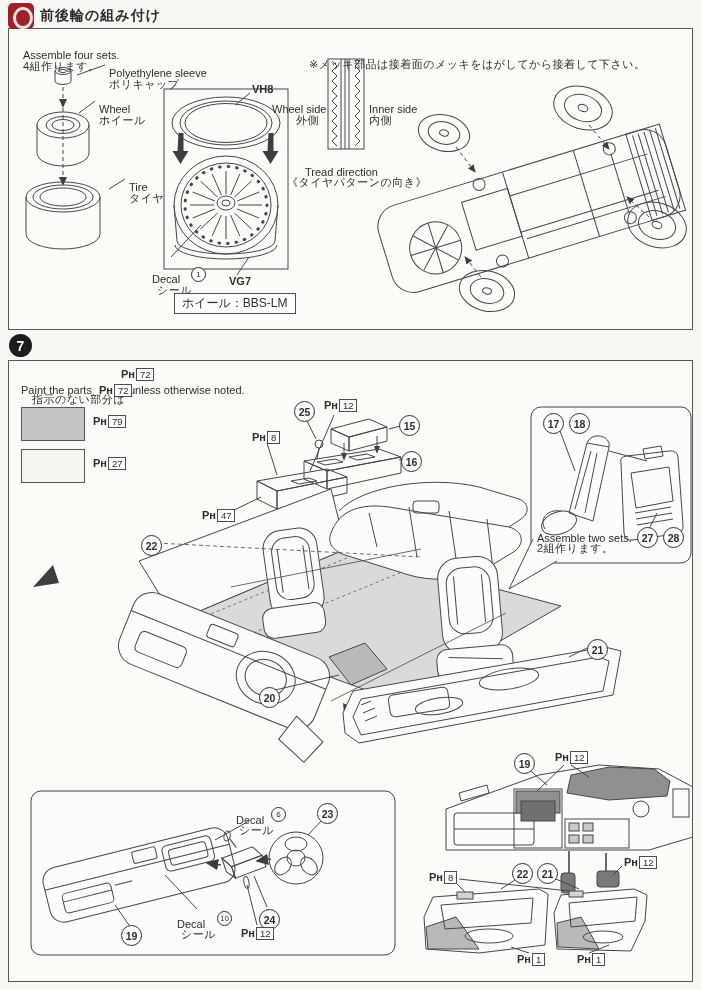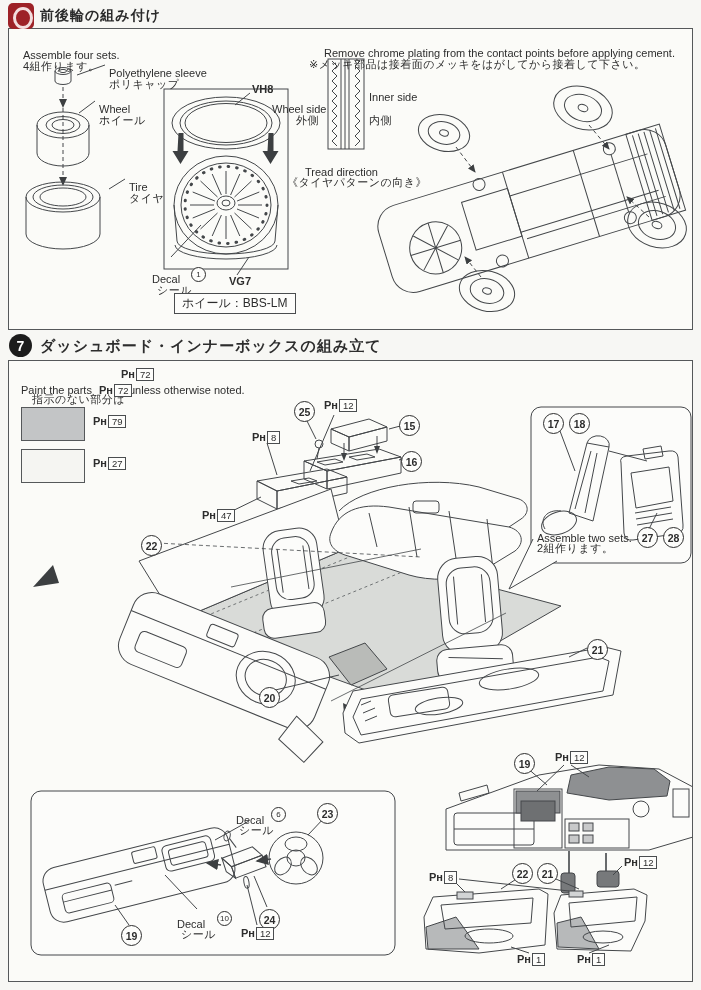--- a/index.html
+++ b/index.html
@@ -151,31 +151,29 @@
     <span class="en abs lbl" style="left:90px;top:74px">Wheel</span>
     <span class="jp abs lbl" style="left:120px;top:138px">タイヤ</span>
     <span class="en abs lbl" style="left:120px;top:152px">Tire</span>
     <span class="en abs bold lbl" style="left:243px;top:54px">VH8</span>
     <span class="jp abs lbl" style="left:148px;top:230px">シール</span>
     <span class="en abs lbl" style="left:143px;top:244px">Decal</span>
     <span class="circ-sm abs" style="left:182px;top:238px">1</span>
     <span class="en abs bold lbl" style="left:220px;top:246px">VG7</span>
     <span class="box-label abs lbl" style="left:165px;top:264px">ホイール：BBS-LM</span>
     <span class="jp abs lbl" style="left:300px;top:4px">※メッキ部品は接着面のメッキをはがしてから接着して下さい。</span>
-    <span class="en abs lbl" style="left:315px;top:18px">Remove chrome plating from the contact points before applying cement.</span>
     <span class="jp abs lbl" style="left:287px;top:60px">外側</span>
     <span class="en abs lbl" style="left:263px;top:74px">Wheel side</span>
     <span class="jp abs lbl" style="left:360px;top:60px">内側</span>
-    <span class="en abs lbl" style="left:360px;top:62px">Inner side</span>
+    <span class="en abs lbl" style="left:360px;top:74px">Inner side</span>
     <span class="jp abs lbl" style="left:278px;top:122px">《タイヤパターンの向き》</span>
     <span class="en abs lbl" style="left:296px;top:137px">Tread direction</span>
   </div>
 
   <div class="step-circle" style="left:9px;top:334px;">7</div>
-  <div class="step-title" style="left:40px;top:337px;">ダッシュボード・インナーボックスの組み立て</div>
 
   <div class="sec-box" style="left:8px;top:360px;width:683px;height:620px;">
     <svg width="683" height="620" viewBox="0 0 683 620">
       <g stroke="#44474a" stroke-width="1" fill="none">
 
         <g>
           <path d="M297,58 L307,78"></path>
           <circle cx="310" cy="83" r="4"></circle>
             <path d="M310,87 L308,98"></path>
           <path d="M325,54 L301,110"></path>

